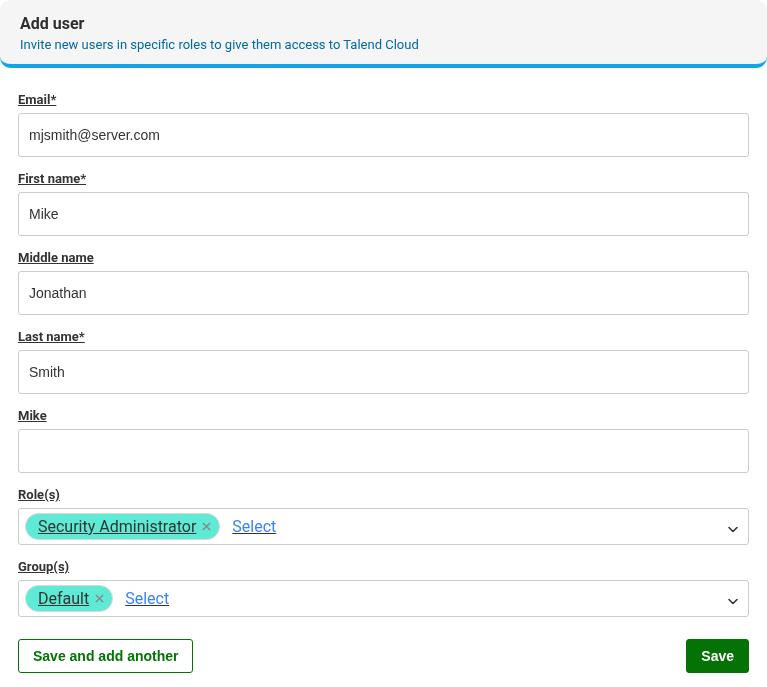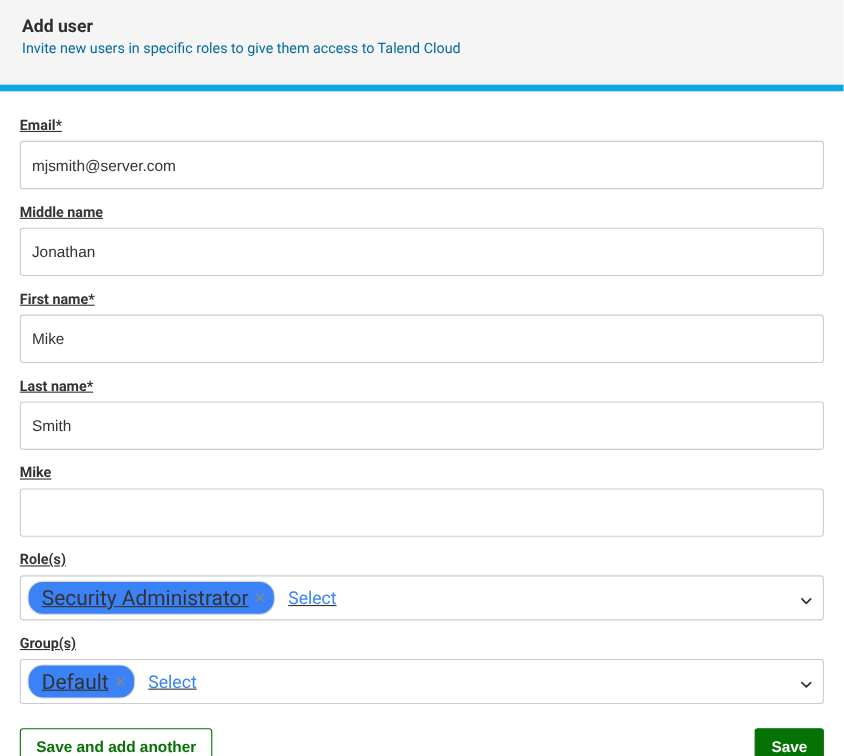--- a/index.html
+++ b/index.html
@@ -8,22 +8,23 @@
       padding: 0;
     }
     body {
       font-family: -apple-system, BlinkMacSystemFont, "Segoe UI", Roboto, Helvetica, Arial, sans-serif;
       background: #ffffff;
       color: #333333;
       width: 767px;
     }
     .header {
       background: #f5f5f5;
-      padding: 14px 20px 25px 20px;
-      border-bottom: 6px solid #0ea5e9;
+      padding: 14px 20px 12px 20px;
+      border-bottom: 4px solid #0ea5e9;
+      border-radius: 11px;
     }
     .header-title {
       font-size: 16px;
       font-weight: 700;
       color: #2e2e2e;
       margin-bottom: 4px;
     }
     .header-subtitle {
       font-size: 13px;
       color: #0369a1;
@@ -64,24 +65,24 @@
       display: flex;
       align-items: center;
       flex-wrap: wrap;
       gap: 6px;
     }
     .chip {
       display: inline-flex;
       align-items: center;
       gap: 6px;
       padding: 3px 8px 3px 12px;
-      background: #3b82f6;
+      background: #5eead4;
       border: 1px solid #d9d9d9;
       border-radius: 14px;
-      font-size: 19px;
+      font-size: 16px;
       color: #333333;
     }
     .chip-remove {
       font-size: 12px;
       color: #888888;
       cursor: pointer;
       display: inline-flex;
       align-items: center;
       line-height: 1;
     }
@@ -133,27 +134,27 @@
 </div>
 
 <div class="form-body">
 
   <div class="form-group">
     <label class="form-label">Email*</label>
     <input type="text" class="text-input" value="mjsmith@server.com" style="">
   </div>
 
   <div class="form-group">
+    <label class="form-label">First name*</label>
+    <input type="text" class="text-input" value="Mike" style="">
+  </div>
+
+  <div class="form-group">
     <label class="form-label">Middle name</label>
     <input type="text" class="text-input" value="Jonathan" style="">
-  </div>
-
-  <div class="form-group">
-    <label class="form-label">First name*</label>
-    <input type="text" class="text-input" value="Mike" style="">
   </div>
 
   <div class="form-group">
     <label class="form-label">Last name*</label>
     <input type="text" class="text-input" value="Smith" style="">
   </div>
 
   <div class="form-group">
     <label class="form-label">Mike</label>
     <input type="text" class="text-input" value="" style="">

